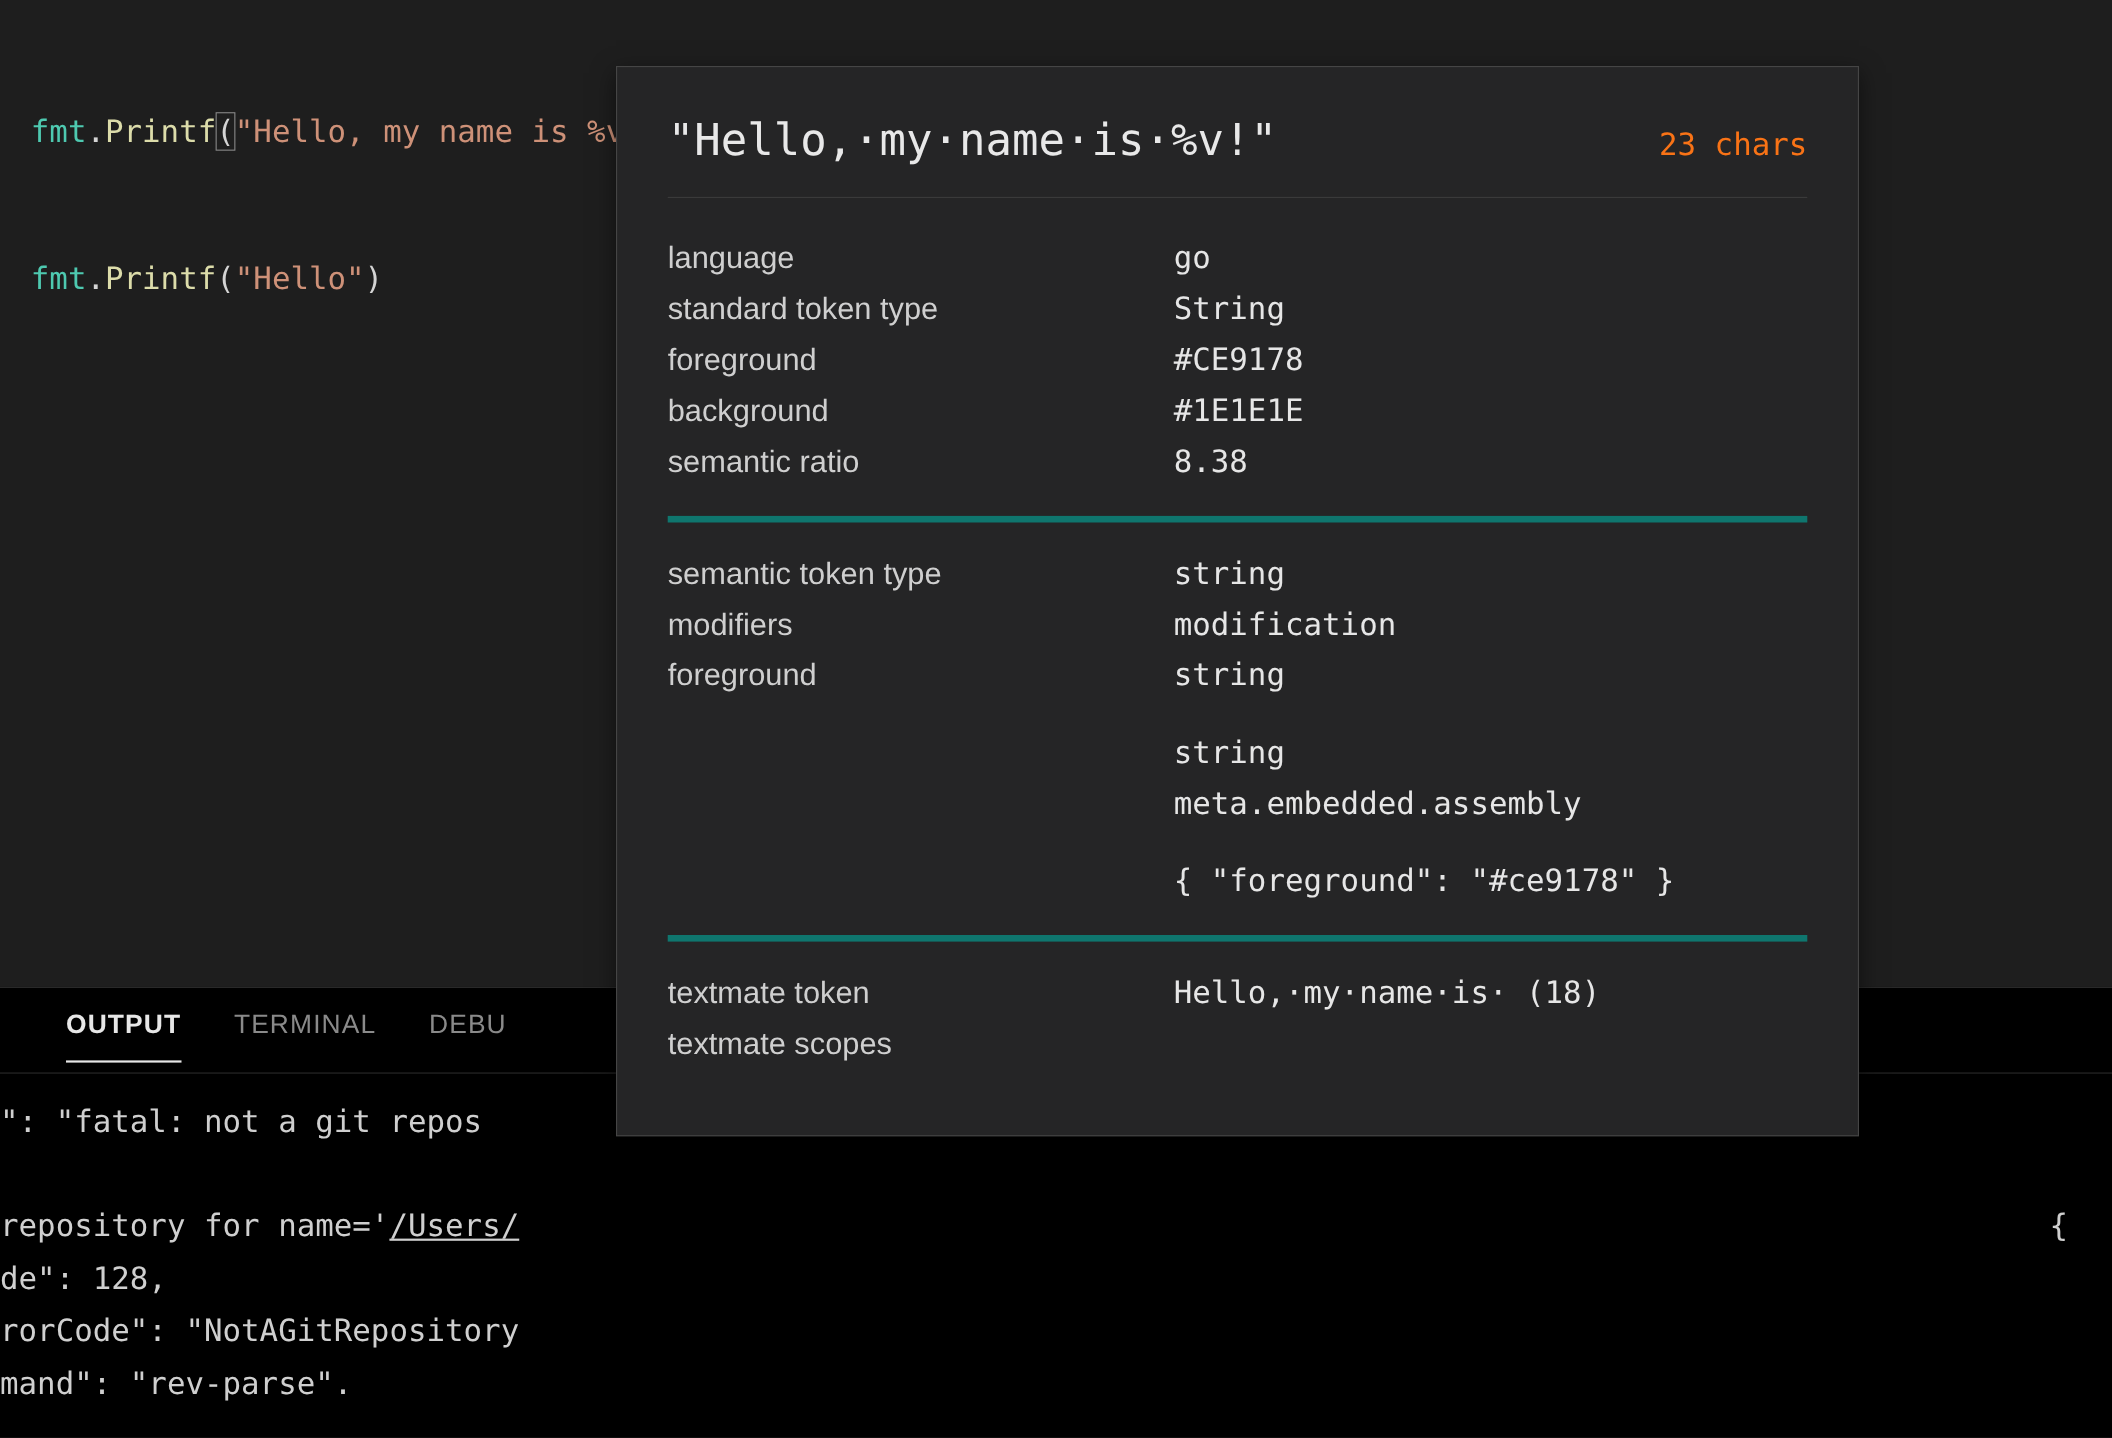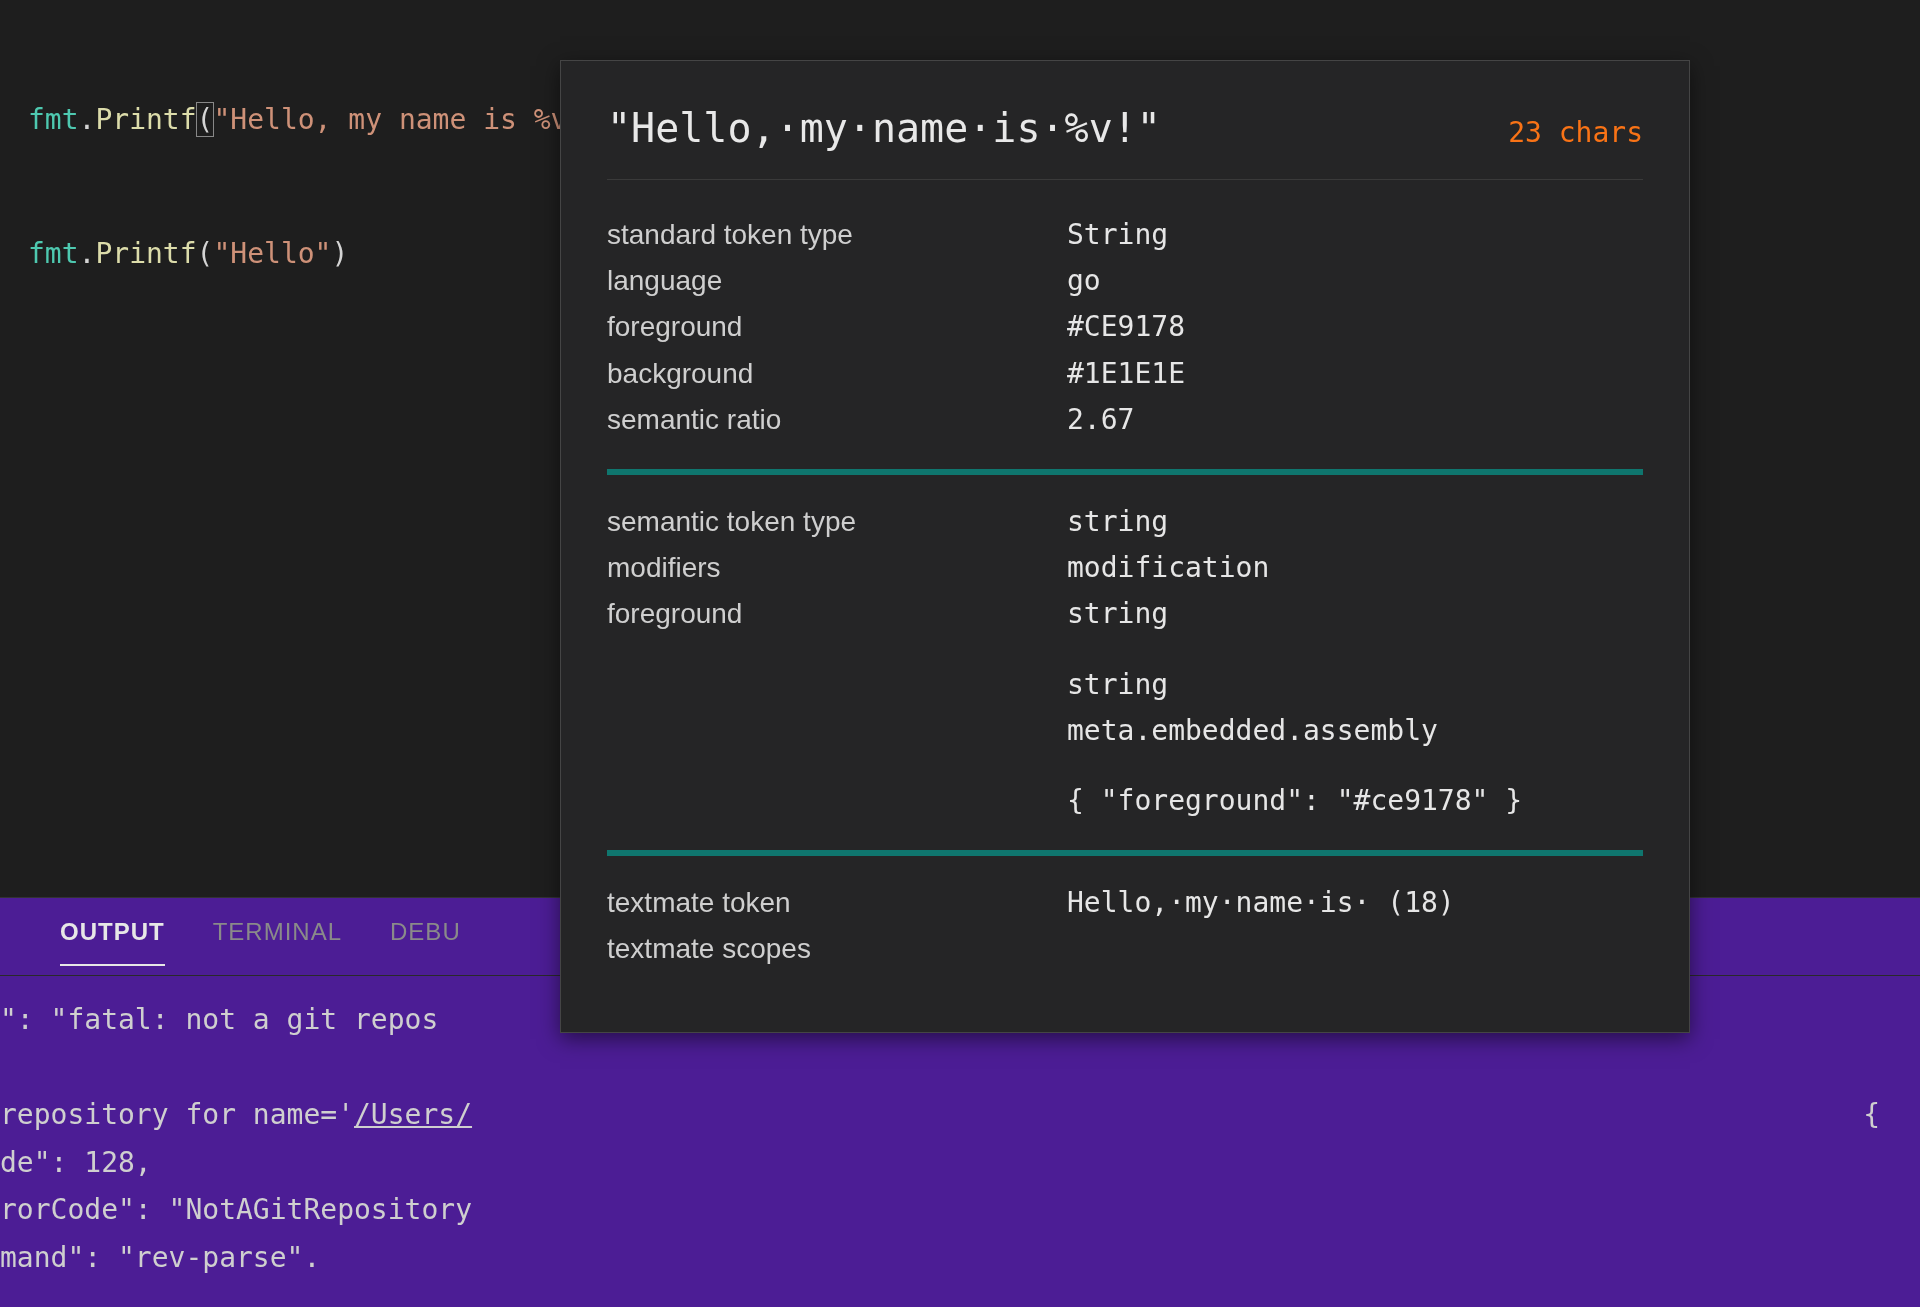--- a/index.html
+++ b/index.html
@@ -31,21 +31,21 @@
   .bracket-hl {
     border: 1px solid #888;
     margin: -1px;
   }
   
   .panel {
     position: absolute;
     left: 0; right: 0; bottom: 0;
     height: 410px;
     border-top: 1px solid #333;
-    background: #4c1d95;
+    background: #000000;
   }
   .panel-tabs {
     display: flex;
     gap: 48px;
     padding: 20px 32px 0 60px;
     font-family: "Helvetica Neue", Arial, sans-serif;
     font-size: 24px;
     letter-spacing: 1px;
     color: #8a8a8a;
     border-bottom: 1px solid #2a2a2a;
@@ -155,38 +155,38 @@
 </div>
 
 <div class="popup">
   <div class="popup-header">
     <div class="popup-title">"Hello,·my·name·is·%v!"</div>
     <div class="popup-count">23 chars</div>
   </div>
 
   <div class="popup-section">
     <div class="kv">
+        <div class="k">language</div>
+        <div class="v">go</div>
+      </div>
+    <div class="kv">
         <div class="k">standard token type</div>
         <div class="v">String</div>
       </div>
     <div class="kv">
-        <div class="k">language</div>
-        <div class="v">go</div>
-      </div>
-    <div class="kv">
         <div class="k">foreground</div>
         <div class="v italic">#CE9178</div>
       </div>
     <div class="kv">
         <div class="k">background</div>
         <div class="v">#1E1E1E</div>
       </div>
     <div class="kv">
         <div class="k">semantic ratio</div>
-        <div class="v">2.67</div>
+        <div class="v">8.38</div>
       </div>
   </div>
 
   <div class="popup-section">
     <div class="kv">
         <div class="k">semantic token type</div>
         <div class="v">string</div>
       </div>
     <div class="kv">
         <div class="k">modifiers</div>

